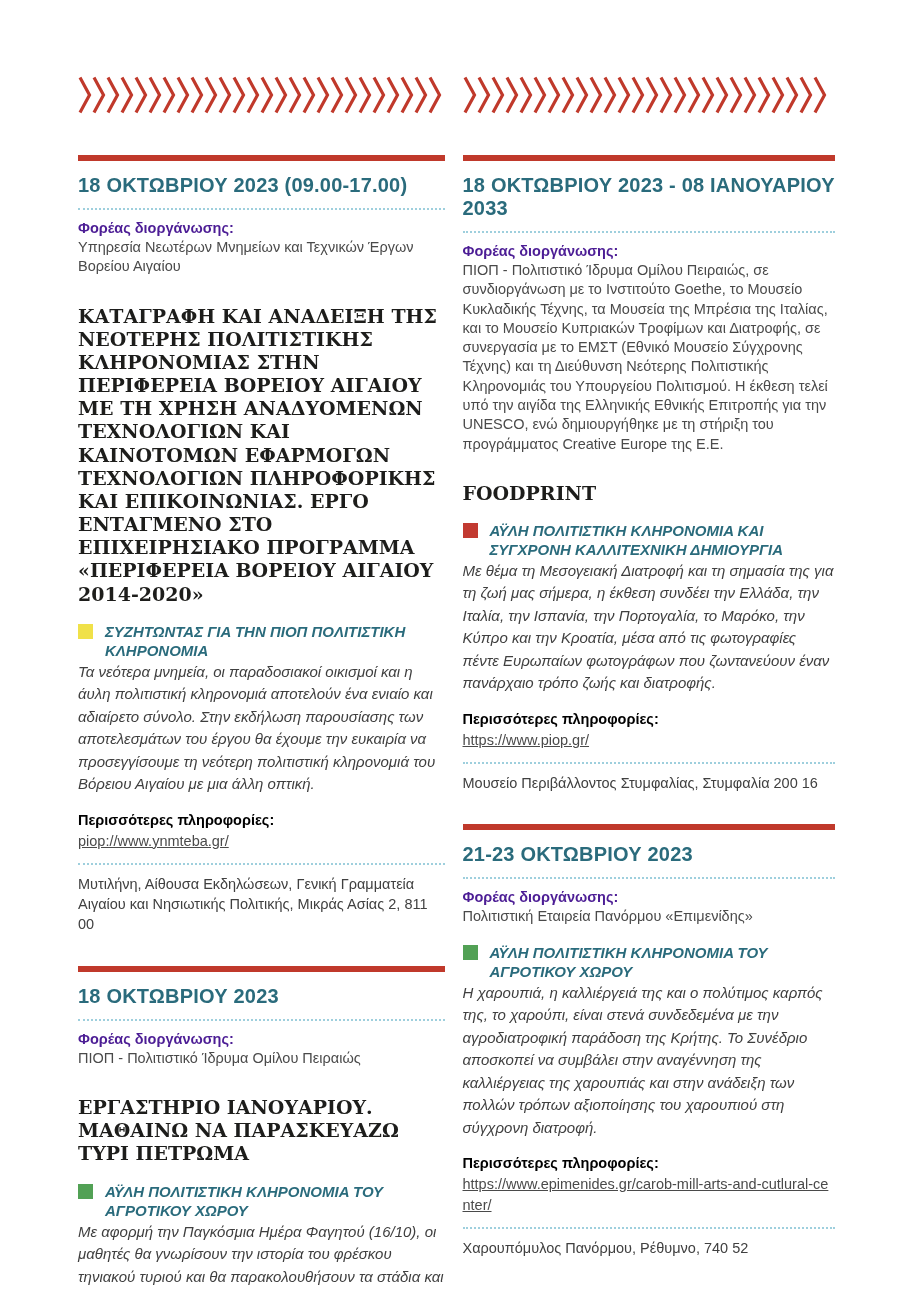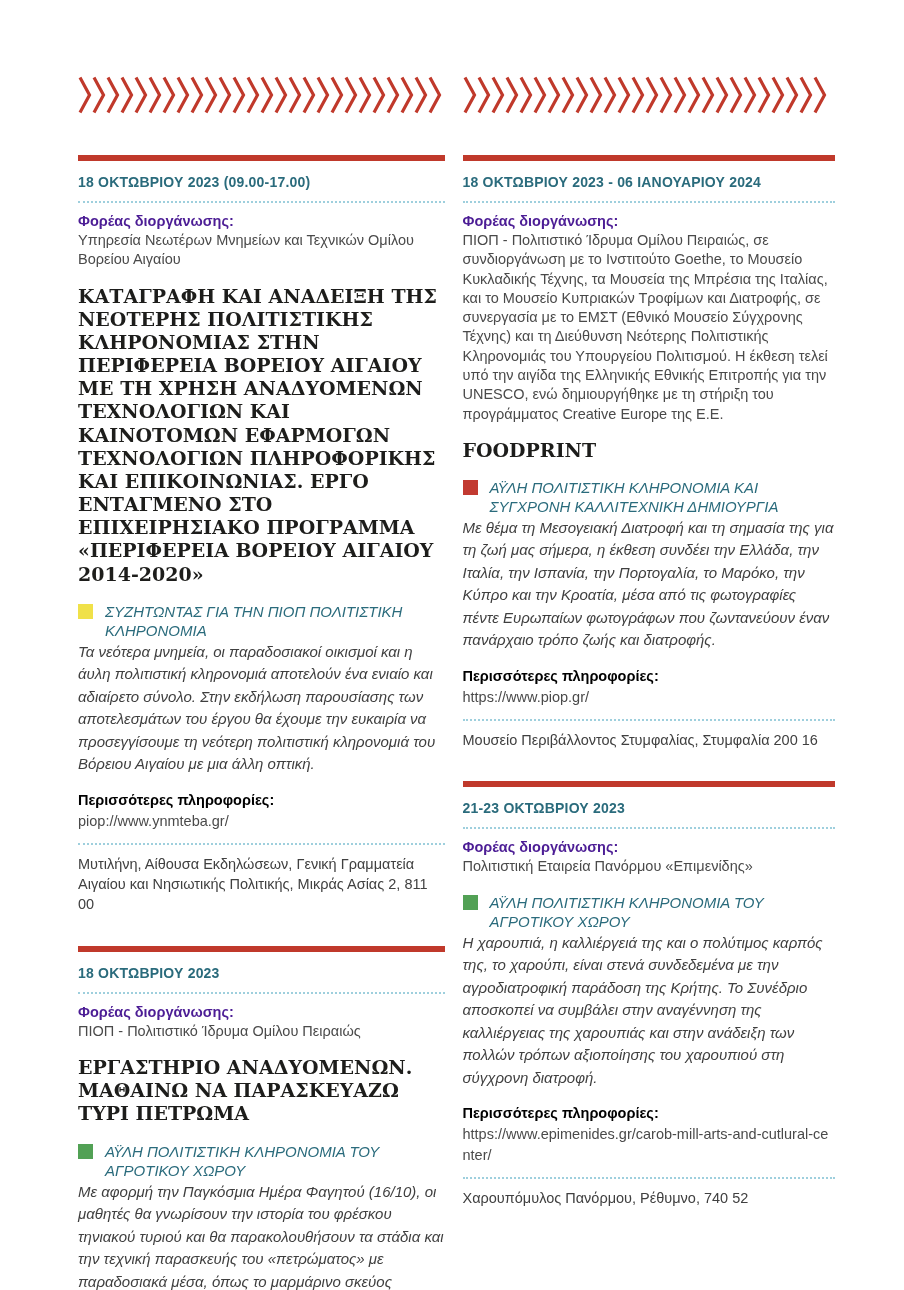--- a/index.html
+++ b/index.html
@@ -14,42 +14,42 @@
   .chevron-strip.left { width:367px; }
   .chevron-strip.right { width:373px; }
   .chevron-strip svg { flex:0 0 auto; }
   .columns { display:flex; gap:18px; }
   .col { display:flex; flex-direction:column; }
   .col-left { width:367px; }
   .col-right { width:373px; }
   .event { margin-bottom:31px; }
   .rule { height:6px; background:#c0392b; }
   .evdate {
-    margin-top:13px; font-size:14px; font-weight:bold; color:#2a6b7c;
+    margin-top:13px; font-size:20px; font-weight:bold; color:#2a6b7c;
     letter-spacing:.2px;
   }
   .dotted { border-top:2px dotted #9ecfdd; margin-top:11px; }
   .org-label { margin-top:10px; font-size:14.5px; font-weight:bold; color:#4c1d95; }
   .org-name { margin-top:2px; font-size:14.5px; line-height:1.33; color:#4a4a4a; }
   .title {
-    margin-top:15px; font-family:"DejaVu Serif", serif; font-weight:bold;
+    margin-top:28px; font-family:"DejaVu Serif", serif; font-weight:bold;
     font-size:19px; line-height:1.22; color:#1d1d1b;
   }
   .tag { position:relative; margin-top:16px; padding-left:27px; min-height:18px; }
   .tag-square { position:absolute; left:0; top:2px; width:15px; height:15px; }
   .tag-label {
-    font-size:15px; font-weight:normal; font-style:italic; color:#2a6b7c;
+    font-size:15px; font-weight:bold; font-style:italic; color:#2a6b7c;
     line-height:1.3;
   }
   .desc {
     margin-top:0; font-size:15px; font-style:italic; color:#3f3f3f;
     line-height:1.5;
   }
   .info-label { margin-top:16px; font-size:14.5px; font-weight:bold; color:#000000; }
-  .url { margin-top:3px; font-size:14.5px; color:#4a4a4a; line-height:1.45; word-break:break-all; }
+  .url { margin-top:3px; font-size:14.5px; color:#4a4a4a; line-height:1.45; word-break:break-all;text-decoration:underline; }
   .location { margin-top:9px; font-size:14.5px; color:#404040; line-height:1.4; }
 </style>
 </head>
 <body>
 
 <div class="page">
 
   <div class="chevron-row">
     <div class="chevron-strip left">
         <svg width="14" height="38" viewBox="0 0 14 38">
@@ -214,55 +214,55 @@
   </div>
 
   <div class="columns">
     <div class="col col-left">
 
       <article class="event">
         <div class="rule"></div>
         <h2 class="evdate">18 ΟΚΤΩΒΡΙΟΥ 2023 (09.00-17.00)</h2>
         <div class="dotted"></div>
         <div class="org-label">Φορέας διοργάνωσης:</div>
-        <div class="org-name">Υπηρεσία Νεωτέρων Μνημείων και Τεχνικών Ομίλου Βορείου Αιγαίου</div>
+        <div class="org-name">Υπηρεσία Νεωτέρων Μνημείων και Τεχνικών Έργων Βορείου Αιγαίου</div>
         <h1 class="title">ΚΑΤΑΓΡΑΦΗ ΚΑΙ ΑΝΑΔΕΙΞΗ ΤΗΣ ΝΕΟΤΕΡΗΣ ΠΟΛΙΤΙΣΤΙΚΗΣ ΚΛΗΡΟΝΟΜΙΑΣ ΣΤΗΝ ΠΕΡΙΦΕΡΕΙΑ ΒΟΡΕΙΟΥ ΑΙΓΑΙΟΥ ΜΕ ΤΗ ΧΡΗΣΗ ΑΝΑΔΥΟΜΕΝΩΝ ΤΕΧΝΟΛΟΓΙΩΝ ΚΑΙ ΚΑΙΝΟΤΟΜΩΝ ΕΦΑΡΜΟΓΩΝ ΤΕΧΝΟΛΟΓΙΩΝ ΠΛΗΡΟΦΟΡΙΚΗΣ ΚΑΙ ΕΠΙΚΟΙΝΩΝΙΑΣ. ΕΡΓΟ ΕΝΤΑΓΜΕΝΟ ΣΤΟ ΕΠΙΧΕΙΡΗΣΙΑΚΟ ΠΡΟΓΡΑΜΜΑ «ΠΕΡΙΦΕΡΕΙΑ ΒΟΡΕΙΟΥ ΑΙΓΑΙΟΥ 2014-2020»</h1>
         <div class="tag">
           <span class="tag-square" style="background-color: rgb(240, 225, 73);"></span>
           <span class="tag-label">ΣΥΖΗΤΩΝΤΑΣ ΓΙΑ ΤΗΝ ΠΙΟΠ ΠΟΛΙΤΙΣΤΙΚΗ ΚΛΗΡΟΝΟΜΙΑ</span>
         </div>
         <p class="desc">Τα νεότερα μνημεία, οι παραδοσιακοί οικισμοί και η άυλη πολιτιστική κληρονομιά αποτελούν ένα ενιαίο και αδιαίρετο σύνολο. Στην εκδήλωση παρουσίασης των αποτελεσμάτων του έργου θα έχουμε την ευκαιρία να προσεγγίσουμε τη νεότερη πολιτιστική κληρονομιά του Βόρειου Αιγαίου με μια άλλη οπτική.</p>
         <div class="info-label">Περισσότερες πληροφορίες:</div>
         <div class="url">piop://www.ynmteba.gr/</div>
         <div class="dotted"></div>
         <div class="location">Μυτιλήνη, Αίθουσα Εκδηλώσεων, Γενική Γραμματεία Αιγαίου και Νησιωτικής Πολιτικής, Μικράς Ασίας 2, 811 00</div>
       </article>
 
       <article class="event">
         <div class="rule"></div>
         <h2 class="evdate">18 ΟΚΤΩΒΡΙΟΥ 2023</h2>
         <div class="dotted"></div>
         <div class="org-label">Φορέας διοργάνωσης:</div>
         <div class="org-name">ΠΙΟΠ - Πολιτιστικό Ίδρυμα Ομίλου Πειραιώς</div>
-        <h1 class="title">ΕΡΓΑΣΤΗΡΙΟ ΑΝΑΔΥΟΜΕΝΩΝ. ΜΑΘΑΙΝΩ ΝΑ ΠΑΡΑΣΚΕΥΑΖΩ ΤΥΡΙ ΠΕΤΡΩΜΑ</h1>
+        <h1 class="title">ΕΡΓΑΣΤΗΡΙΟ ΙΑΝΟΥΑΡΙΟΥ. ΜΑΘΑΙΝΩ ΝΑ ΠΑΡΑΣΚΕΥΑΖΩ ΤΥΡΙ ΠΕΤΡΩΜΑ</h1>
         <div class="tag">
           <span class="tag-square" style="background-color: rgb(82, 161, 85);"></span>
           <span class="tag-label">ΑΫΛΗ ΠΟΛΙΤΙΣΤΙΚΗ ΚΛΗΡΟΝΟΜΙΑ ΤΟΥ ΑΓΡΟΤΙΚΟΥ ΧΩΡΟΥ</span>
         </div>
         <p class="desc">Με αφορμή την Παγκόσμια Ημέρα Φαγητού (16/10), οι μαθητές θα γνωρίσουν την ιστορία του φρέσκου τηνιακού τυριού και θα παρακολουθήσουν τα στάδια και την τεχνική παρασκευής του «πετρώματος» με παραδοσιακά μέσα, όπως το μαρμάρινο σκεύος γνωστό ως «πετρωτήρι».</p>
 
       </article>
 
     </div>
 
     <div class="col col-right">
 
       <article class="event">
         <div class="rule"></div>
-        <h2 class="evdate">18 ΟΚΤΩΒΡΙΟΥ 2023 - 06 ΙΑΝΟΥΑΡΙΟΥ 2024</h2>
+        <h2 class="evdate">18 ΟΚΤΩΒΡΙΟΥ 2023 - 08 ΙΑΝΟΥΑΡΙΟΥ 2033</h2>
         <div class="dotted"></div>
         <div class="org-label">Φορέας διοργάνωσης:</div>
         <div class="org-name">ΠΙΟΠ - Πολιτιστικό Ίδρυμα Ομίλου Πειραιώς, σε συνδιοργάνωση με το Ινστιτούτο Goethe, το Μουσείο Κυκλαδικής Τέχνης, τα Μουσεία της Μπρέσια της Ιταλίας, και το Μουσείο Κυπριακών Τροφίμων και Διατροφής, σε συνεργασία με το ΕΜΣΤ (Εθνικό Μουσείο Σύγχρονης Τέχνης) και τη Διεύθυνση Νεότερης Πολιτιστικής Κληρονομιάς του Υπουργείου Πολιτισμού. Η έκθεση τελεί υπό την αιγίδα της Ελληνικής Εθνικής Επιτροπής για την UNESCO, ενώ δημιουργήθηκε με τη στήριξη του προγράμματος Creative Europe της Ε.Ε.</div>
         <h1 class="title">FOODPRINT</h1>
         <div class="tag">
           <span class="tag-square" style="background-color: rgb(194, 58, 49);"></span>
           <span class="tag-label">ΑΫΛΗ ΠΟΛΙΤΙΣΤΙΚΗ ΚΛΗΡΟΝΟΜΙΑ ΚΑΙ ΣΥΓΧΡΟΝΗ ΚΑΛΛΙΤΕΧΝΙΚΗ ΔΗΜΙΟΥΡΓΙΑ</span>
         </div>
         <p class="desc">Με θέμα τη Μεσογειακή Διατροφή και τη σημασία της για τη ζωή μας σήμερα, η έκθεση συνδέει την Ελλάδα, την Ιταλία, την Ισπανία, την Πορτογαλία, το Μαρόκο, την Κύπρο και την Κροατία, μέσα από τις φωτογραφίες πέντε Ευρωπαίων φωτογράφων που ζωντανεύουν έναν πανάρχαιο τρόπο ζωής και διατροφής.</p>
         <div class="info-label">Περισσότερες πληροφορίες:</div>

